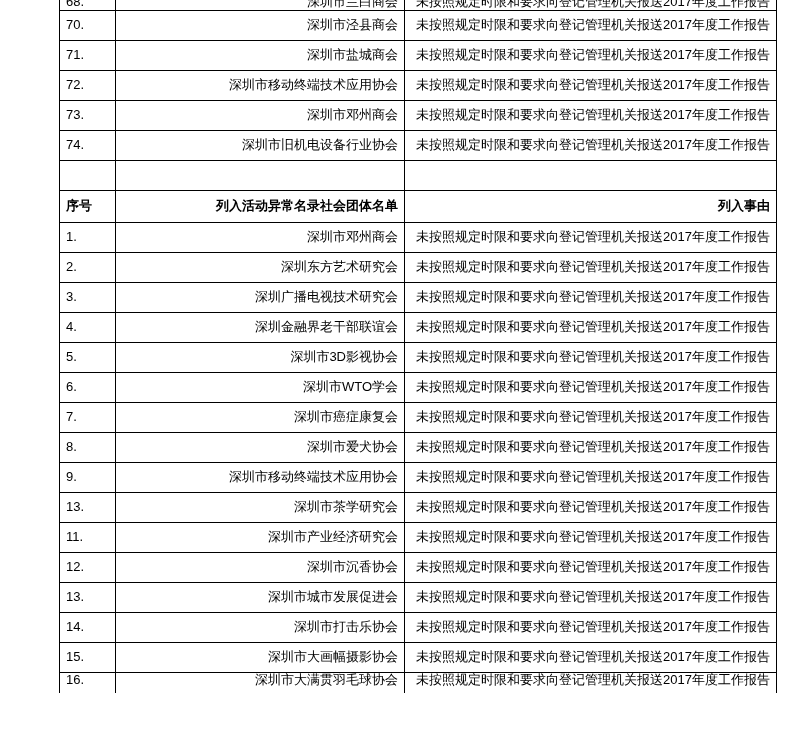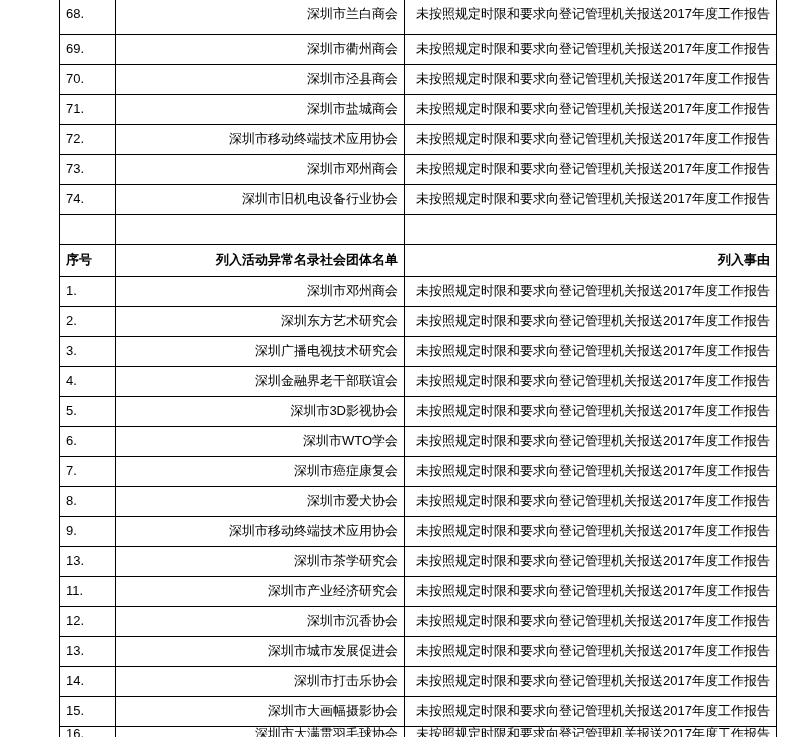--- a/index.html
+++ b/index.html
@@ -51,21 +51,21 @@
   }
   .hdr td {
     font-weight: bold;
     height: 31px;
   }
   .blank-row td {
     height: 29px;
   }
   .clipped-top td {
     height: 10px;
-    padding: 12px 6px;
+    padding: 0 6px;
     line-height: 1.15;
     vertical-align: bottom;
     border-top: none;
   }
   .clip-text {
     display: block;
     margin-top: -13px;
   }
   .clipped-bottom td {
     height: 20px;
@@ -89,25 +89,20 @@
             <span class="clip-text">68.</span>
           </td>
         <td class="col-name">
             <span class="clip-text">深圳市兰白商会</span>
           </td>
         <td class="col-reason reason-text">
             <span class="clip-text">未按照规定时限和要求向登记管理机关报送2017年度工作报告</span>
           </td>
       </tr>
 
-      <tr>
-        <td class="col-no">69.</td>
-        <td class="col-name">深圳市衢州商会</td>
-        <td class="col-reason reason-text">未按照规定时限和要求向登记管理机关报送2017年度工作报告</td>
-      </tr>
 
       <tr>
         <td class="col-no">70.</td>
         <td class="col-name">深圳市泾县商会</td>
         <td class="col-reason reason-text">未按照规定时限和要求向登记管理机关报送2017年度工作报告</td>
       </tr>
 
       <tr>
         <td class="col-no">71.</td>
         <td class="col-name">深圳市盐城商会</td>

